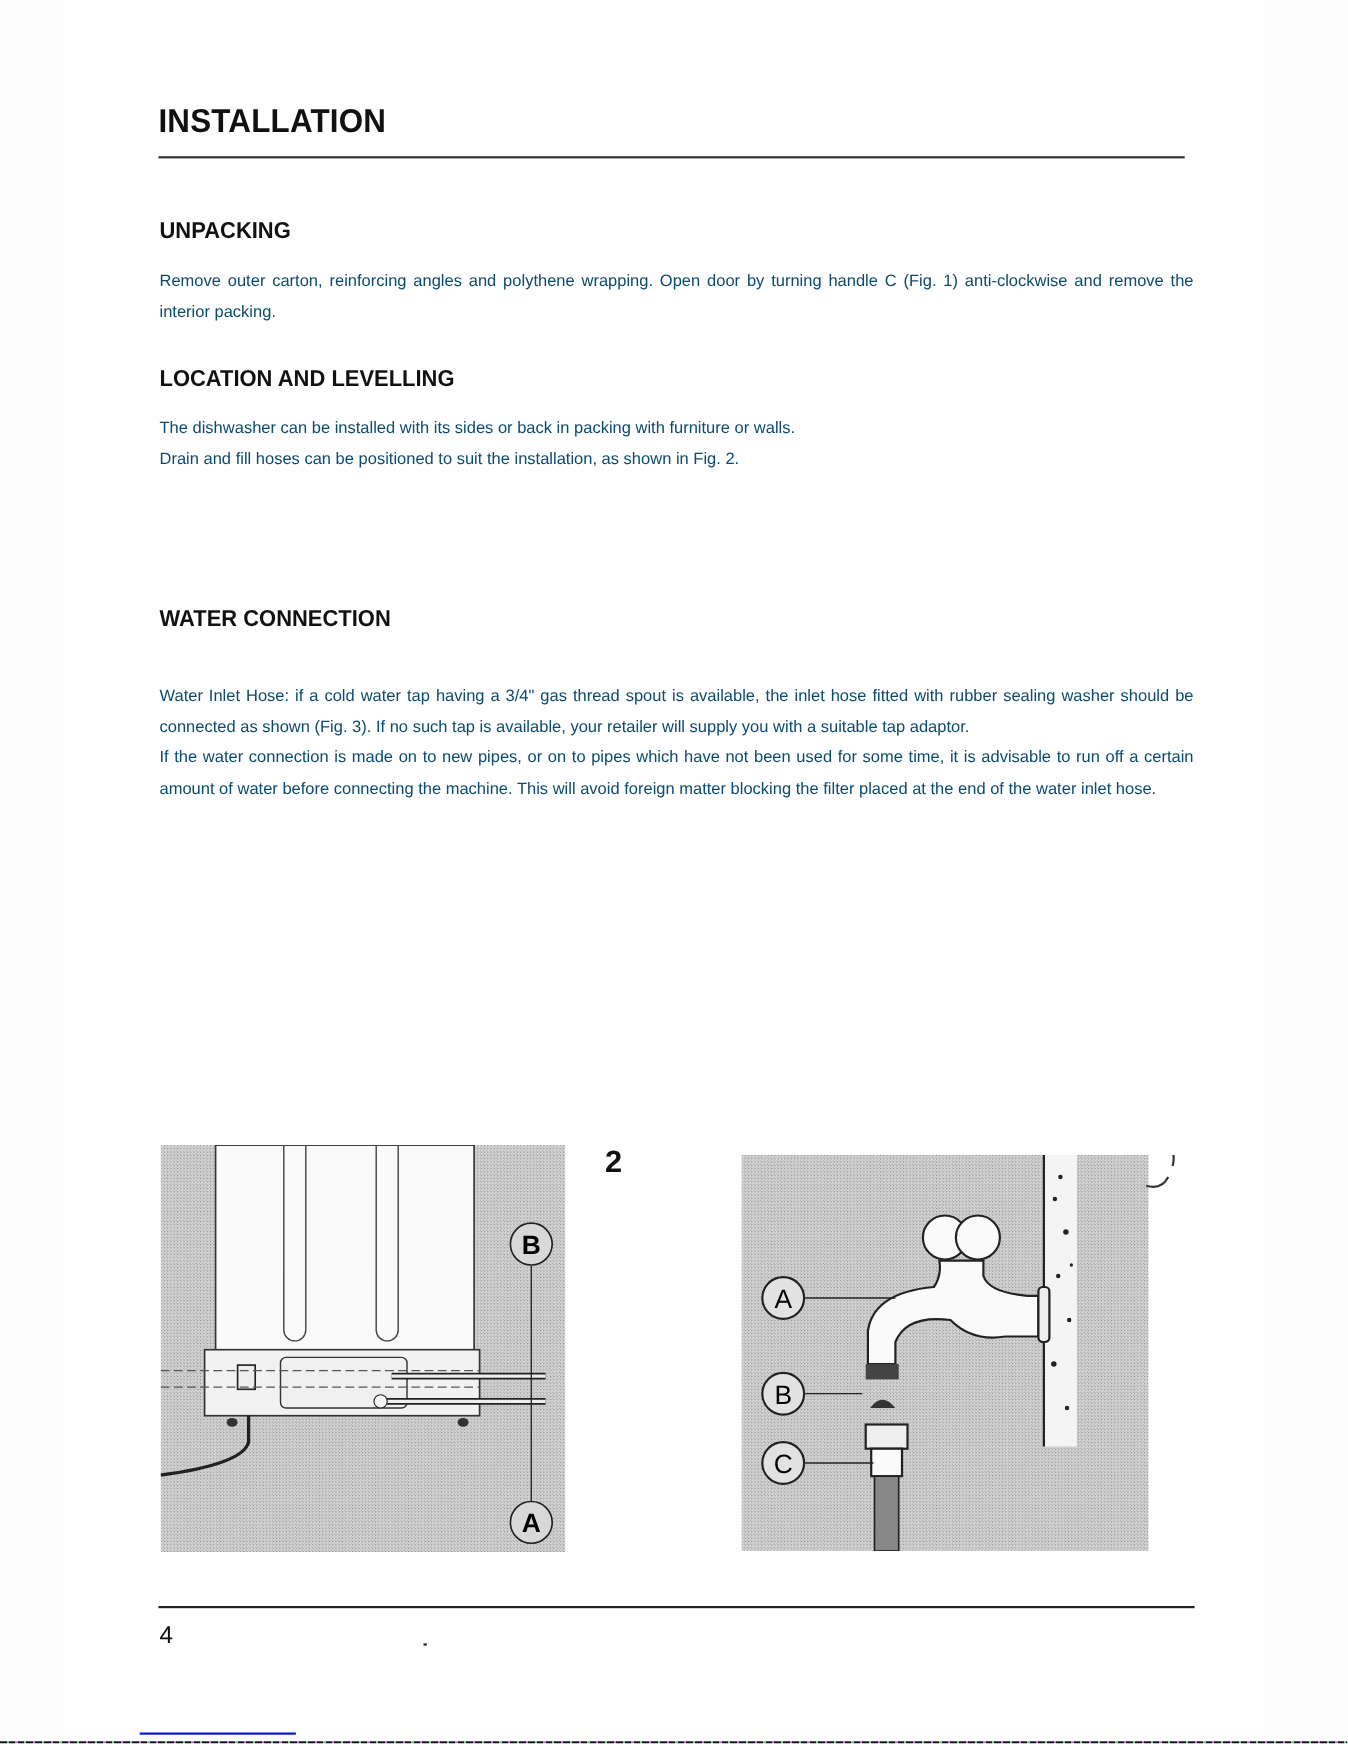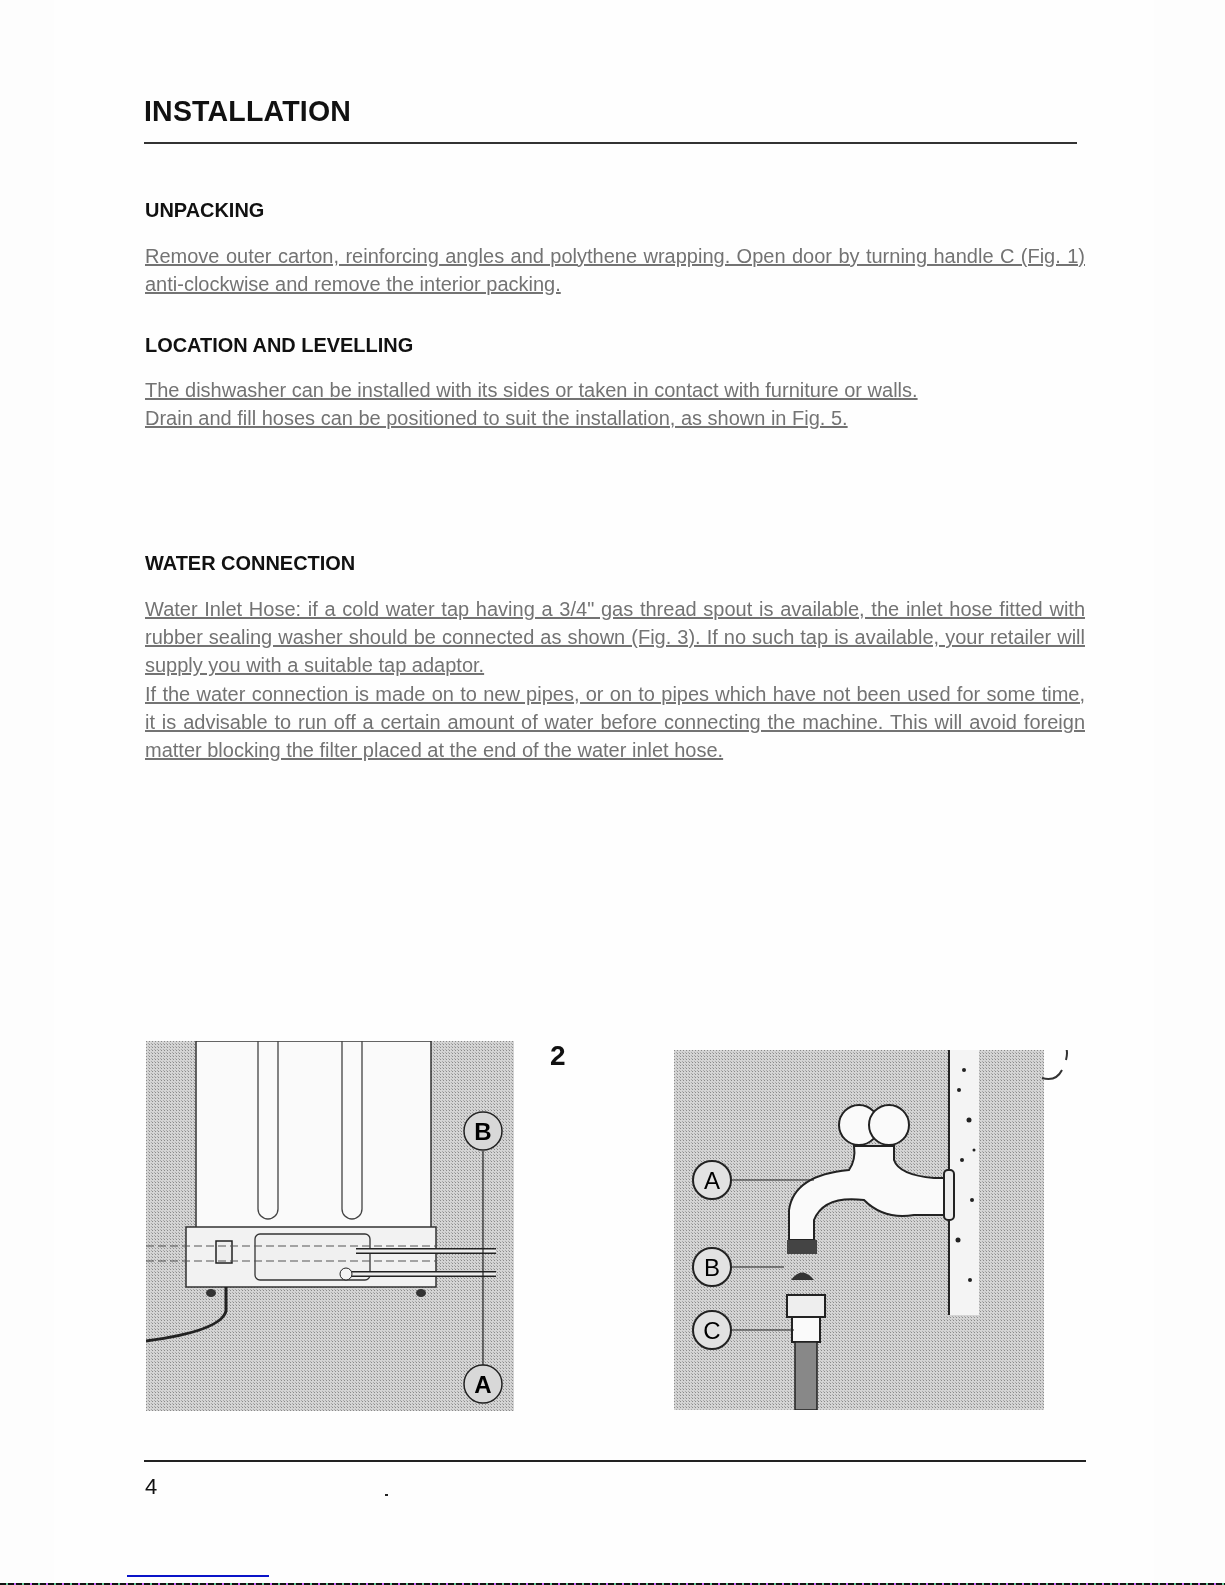--- a/index.html
+++ b/index.html
@@ -2,21 +2,21 @@
 <html><head>
 <meta charset="utf-8">
 <style>
   html, body { margin:0; padding:0; }
   body { width:1225px; height:1585px; background:#fdfdfd; position:relative; overflow:hidden;
          font-family:"Liberation Sans", sans-serif; color:#111; }
   .page-edge { position:absolute; left:54px; top:0; width:1100px; height:1585px; background:#fefefe; }
   .h1 { position:absolute; left:144px; top:94px; font-size:30px; font-weight:bold; letter-spacing:0.2px; transform:scaleX(0.95); transform-origin:left; }
   .rule-top { position:absolute; left:144px; top:142px; width:933px; height:2px; background:#333; }
   .h2 { position:absolute; left:145px; font-size:21px; font-weight:bold; transform:scaleX(0.95); transform-origin:left; }
-  .para { position:absolute; left:145px; width:940px; font-size:20px; line-height:28.2px; text-align:justify; text-align-last:left; color:#737373;text-decoration:underline; }
+  .para { position:absolute; left:145px; width:940px; font-size:15px; line-height:28.2px; text-align:justify; text-align-last:left; color:#0c4a6e; }
   .para p { margin:0; }
   .figure { position:absolute; }
   .fig-num { position:absolute; left:550px; top:1040px; font-size:28px; font-weight:bold; }
   .rule-bottom { position:absolute; left:144px; top:1460px; width:942px; height:2px; background:#222; }
   .page-num { position:absolute; left:145px; top:1474px; font-size:22px; }
   .blue-line { position:absolute; left:127px; top:1575px; width:142px; height:2px; background:#0a14c8; }
   .dot-line { position:absolute; left:0; top:1583px; width:1225px; height:2px;
       background:repeating-linear-gradient(90deg,#111 0 6px,#6c9 6px 8px,#111 8px 14px,#c6f 14px 16px); }
   .speck { position:absolute; width:3px; height:2px; background:#222; }
 </style>
@@ -28,26 +28,26 @@
 <div class="h1">INSTALLATION</div>
 <div class="rule-top"></div>
 
 <div class="h2" style="top:198px">UNPACKING</div>
 <div class="para" style="top:242px">
   <p>Remove outer carton, reinforcing angles and polythene wrapping. Open door by turning handle C (Fig. 1) anti-clockwise and remove the interior packing.</p>
 </div>
 
 <div class="h2" style="top:333px">LOCATION AND LEVELLING</div>
 <div class="para" style="top:376px">
-  <p>The dishwasher can be installed with its sides or taken in contact with furniture or walls.</p>
-  <p>Drain and fill hoses can be positioned to suit the installation, as shown in Fig. 5.</p>
+  <p>The dishwasher can be installed with its sides or back in packing with furniture or walls.</p>
+  <p>Drain and fill hoses can be positioned to suit the installation, as shown in Fig. 2.</p>
 </div>
 
 <div class="h2" style="top:551px">WATER CONNECTION</div>
-<div class="para" style="top:595px">
+<div class="para" style="top:619px">
   <p>Water Inlet Hose: if a cold water tap having a 3/4" gas thread spout is available, the inlet hose fitted with rubber sealing washer should be connected as shown (Fig. 3). If no such tap is available, your retailer will supply you with a suitable tap adaptor.</p>
   <p>If the water connection is made on to new pipes, or on to pipes which have not been used for some time, it is advisable to run off a certain amount of water before connecting the machine. This will avoid foreign matter blocking the filter placed at the end of the water inlet hose.</p>
 </div>
 
 <svg class="figure" style="left:146px;top:1041px" width="368" height="370" viewBox="0 0 368 370">
   <defs>
     <pattern id="dither" width="3" height="3" patternUnits="userSpaceOnUse">
       <rect width="3" height="3" fill="#d4d4d4"></rect>
       <rect width="1" height="1" fill="#8a8a8a"></rect>
       <rect x="2" y="2" width="1" height="1" fill="#aaa"></rect>

